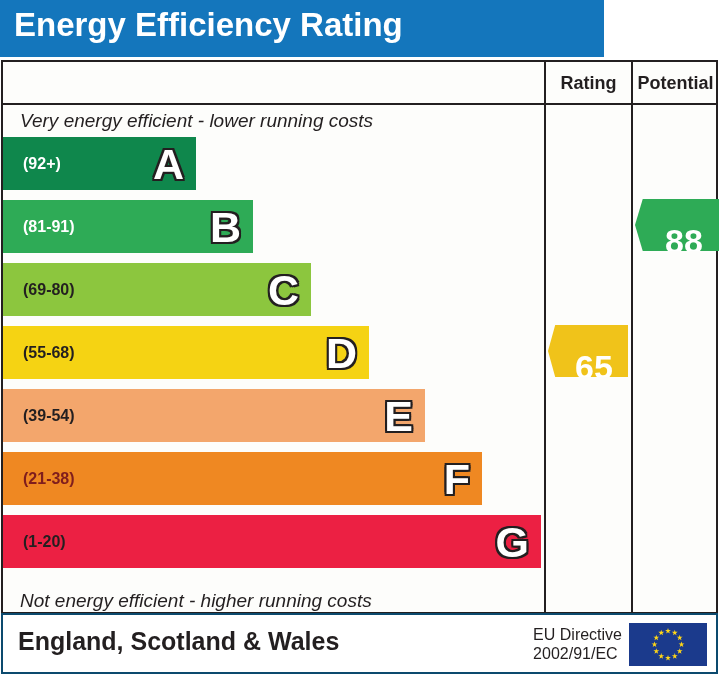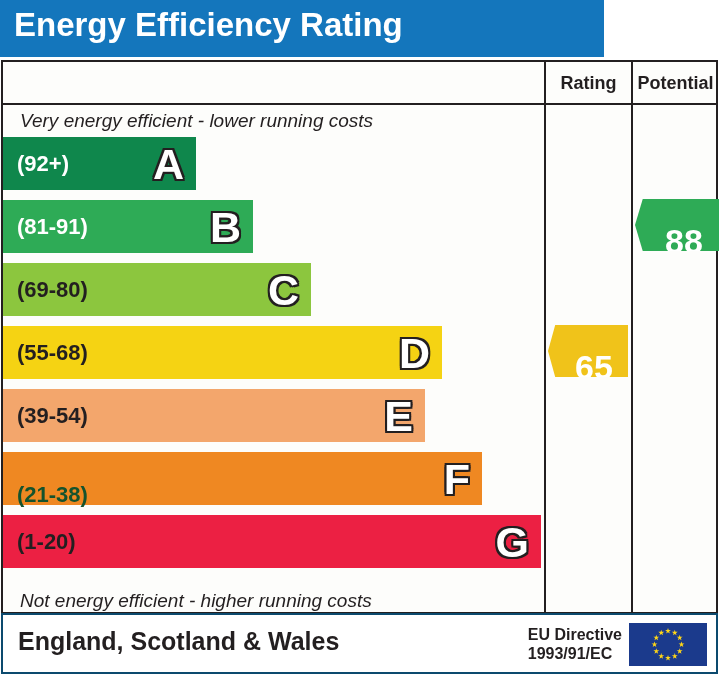--- a/index.html
+++ b/index.html
@@ -107,24 +107,24 @@
     width: 541px;
     height: 450px;
   }
   .band {
     position: absolute;
     left: 0;
     height: 53px;
   }
   .band-range {
     position: absolute;
-    left: 14px;
+    left: 20px;
     top: 50%;
     transform: translateY(-50%);
-    font-size: 22px;
+    font-size: 16px;
     font-weight: bold;
     white-space: nowrap;
   }
   .band-letter {
     position: absolute;
     right: 12px;
     top: 50%;
     transform: translateY(-50%);
     font-size: 43px;
     font-weight: bold;
@@ -179,21 +179,20 @@
   }
   .footer-directive {
     position: absolute;
     right: 94px;
     top: 10px;
     font-size: 16px;
     color: #231f20;
     line-height: 19px;
     text-align: left;
     white-space: nowrap;
-    font-weight: bold;
   }
   .eu-flag {
     position: absolute;
     right: 9px;
     top: 8px;
     width: 78px;
     height: 43px;
     background: #1b3a8c;
     display: block;
   }
@@ -225,30 +224,30 @@
           <span class="band-letter">A</span>
         </div>
         <div class="band" style="top: 64px; width: 250px; background: rgb(46, 171, 86);">
           <span class="band-range" style="color: rgb(255, 255, 255);">(81-91)</span>
           <span class="band-letter">B</span>
         </div>
         <div class="band" style="top: 127px; width: 308px; background: rgb(140, 198, 62);">
           <span class="band-range" style="color: rgb(35, 31, 32);">(69-80)</span>
           <span class="band-letter">C</span>
         </div>
-        <div class="band" style="top: 190px; width: 439px; background: rgb(245, 211, 19);">
+        <div class="band" style="top: 190px; width: 366px; background: rgb(245, 211, 19);">
           <span class="band-range" style="color: rgb(35, 31, 32);">(55-68)</span>
           <span class="band-letter">D</span>
         </div>
         <div class="band" style="top: 253px; width: 422px; background: rgb(243, 166, 108);">
           <span class="band-range" style="color: rgb(35, 31, 32);">(39-54)</span>
           <span class="band-letter">E</span>
         </div>
         <div class="band" style="top: 316px; width: 479px; background: rgb(239, 136, 34);">
-          <span class="band-range" style="color: #14532d; margin-top: 16px;">(21-38)</span>
+          <span class="band-range" style="color: #7f1d1d;">(21-38)</span>
           <span class="band-letter">F</span>
         </div>
         <div class="band" style="top: 379px; width: 538px; background: rgb(236, 32, 67);">
           <span class="band-range" style="color: rgb(35, 31, 32);">(1-20)</span>
           <span class="band-letter">G</span>
         </div>
       </div>
 
     <div id="ratings-container">
         <div class="rating" style="left: 545px; width: 80px; top: 263px; background: rgb(240, 195, 26);">
@@ -257,21 +256,21 @@
         <div class="rating" style="left: 632px; width: 86px; top: 137px; background: rgb(46, 171, 86);">
           <span class="rating-value">88</span>
         </div>
       </div>
   </div>
 
   <div class="footer">
     <div class="footer-region">England, Scotland &amp; Wales</div>
     <div class="footer-directive">
       <div>EU Directive</div>
-      <div>1993/91/EC</div>
+      <div>2002/91/EC</div>
     </div>
     <svg class="eu-flag" viewBox="0 0 78 43">
       <rect x="0" y="0" width="78" height="43" fill="#1b3a8c"></rect>
       <g id="eu-stars">
           <polygon points="39.00,4.90 39.70,7.04 41.95,7.04 40.13,8.37 40.82,10.51 39.00,9.18 37.18,10.51 37.87,8.37 36.05,7.04 38.30,7.04" fill="#ffd617"></polygon>
           <polygon points="45.75,6.71 46.45,8.85 48.70,8.85 46.88,10.17 47.57,12.32 45.75,10.99 43.93,12.32 44.62,10.17 42.80,8.85 45.05,8.85" fill="#ffd617"></polygon>
           <polygon points="50.69,11.65 51.39,13.79 53.64,13.79 51.82,15.12 52.51,17.26 50.69,15.93 48.87,17.26 49.57,15.12 47.74,13.79 50.00,13.79" fill="#ffd617"></polygon>
           <polygon points="52.50,18.40 53.20,20.54 55.45,20.54 53.63,21.87 54.32,24.01 52.50,22.68 50.68,24.01 51.37,21.87 49.55,20.54 51.80,20.54" fill="#ffd617"></polygon>
           <polygon points="50.69,25.15 51.39,27.29 53.64,27.29 51.82,28.62 52.51,30.76 50.69,29.43 48.87,30.76 49.57,28.62 47.74,27.29 50.00,27.29" fill="#ffd617"></polygon>
           <polygon points="45.75,30.09 46.45,32.23 48.70,32.23 46.88,33.56 47.57,35.70 45.75,34.38 43.93,35.70 44.62,33.56 42.80,32.23 45.05,32.23" fill="#ffd617"></polygon>

